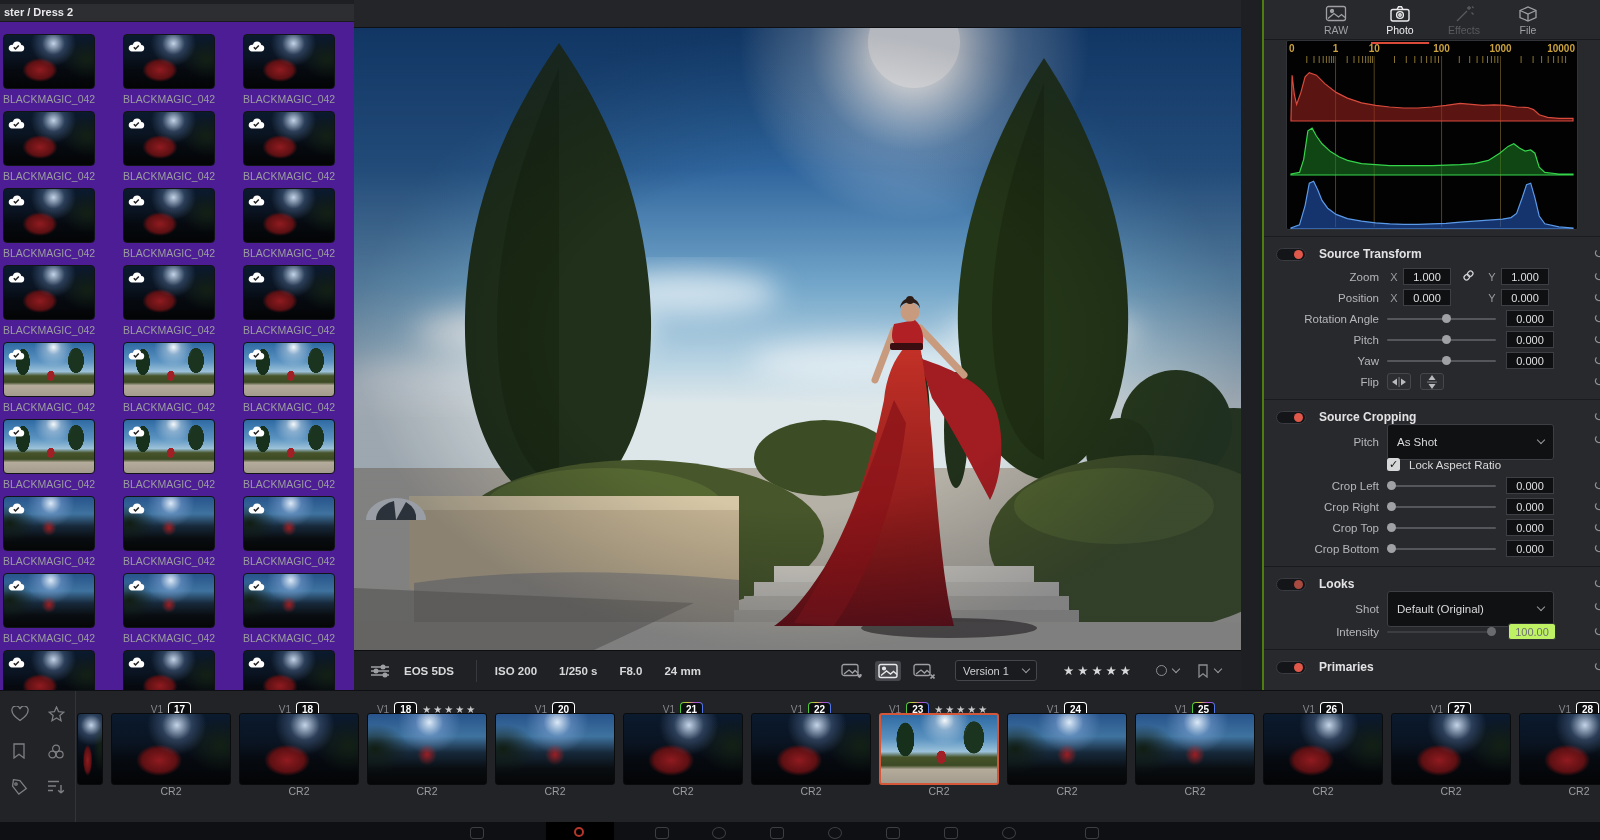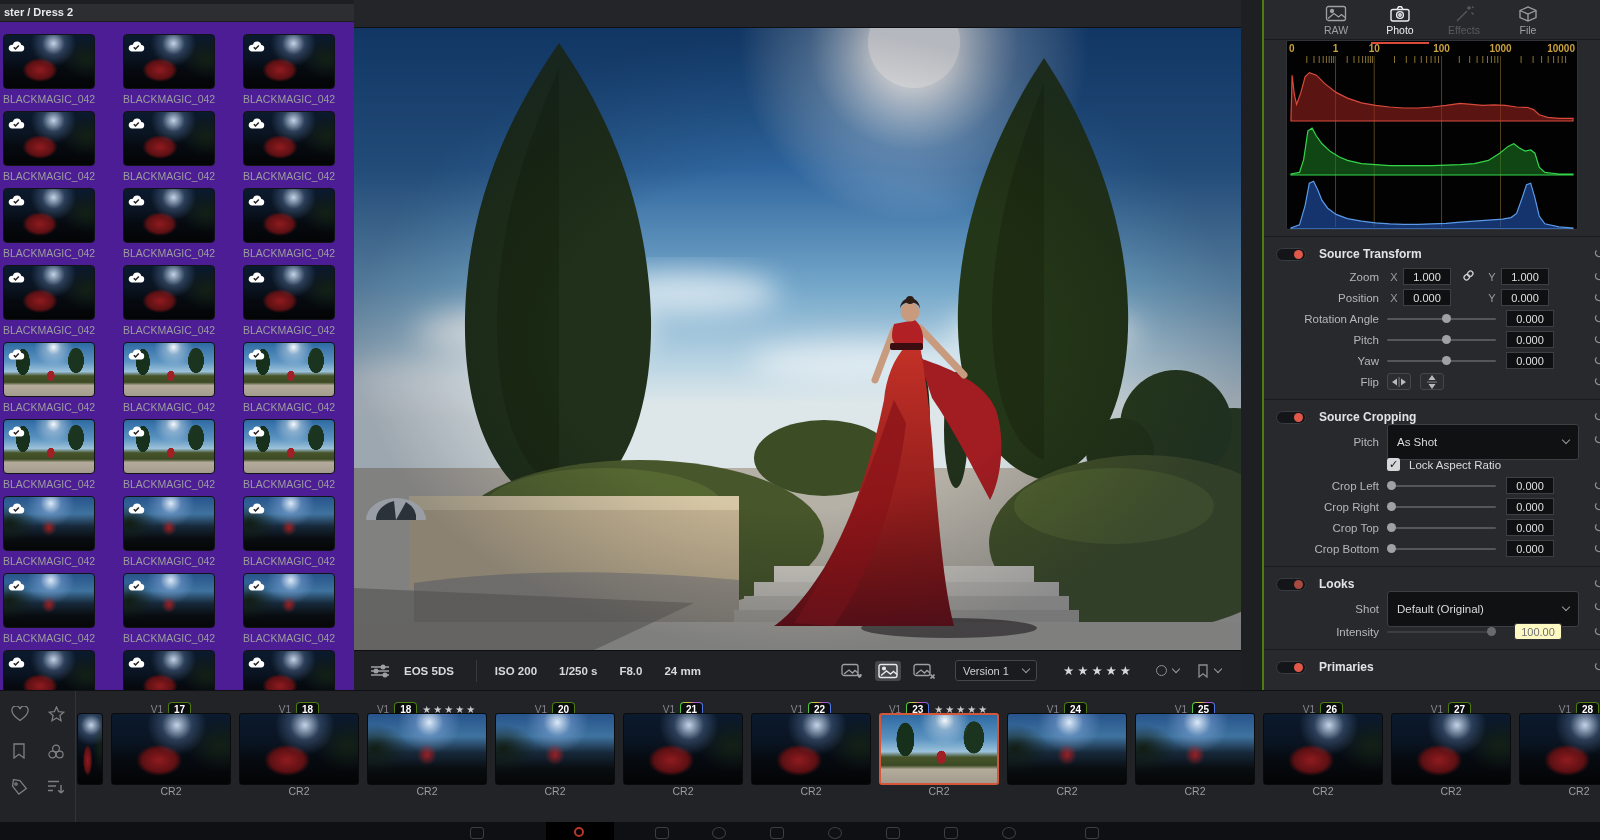--- a/index.html
+++ b/index.html
@@ -80,50 +80,50 @@
   .toggle .dot{position:absolute;right:2px;top:1px;width:9px;height:9px;border-radius:50%;background:#e0584a}
   .toggle.dim .dot{background:#a84a40}
   .sec-title{font-size:12px;font-weight:bold;color:#e3e3e5}
   .reset{position:absolute;right:-5px;top:2px;color:#909196;font-size:14px;line-height:18px}
   .row{display:flex;align-items:center;height:21px;position:relative}
   .row .reset{top:1px}
   .lbl{width:115px;flex:none;text-align:right;margin-right:8px;color:#b5b6ba;font-size:11.5px;white-space:nowrap}
   .axisl{width:14px;flex:none;text-align:center;color:#9b9c9f;font-size:11px}
   .valbox{flex:none;width:48px;height:17px;margin-left:2px;background:#0f1012;border:1px solid #3e3f44;
      border-radius:0;color:#e0e0e2;font-size:11px;text-align:center;line-height:16px}
-  .valdim{flex:none;width:48px;height:17px;margin-left:10px;background:#fef9c3;border:1px solid #2e2f33;
+  .valdim{flex:none;width:48px;height:17px;margin-left:4px;background:#bef264;border:1px solid #2e2f33;
      border-radius:3px;color:#6f7074;font-size:11px;text-align:center;line-height:16px}
   .linkwrap{width:34px;flex:none;text-align:center;color:#d0d1d4}
   .slider{flex:none;width:109px;height:17px;position:relative;margin-right:8px}
   .slider .track{position:absolute;left:0;right:0;top:8px;height:2px;background:#55565b;border-radius:1px}
   .slider .knob{position:absolute;top:4px;width:9px;height:9px;border-radius:50%;background:#a0a1a5}
   .slider.dim .track{background:#3c3d41}
   .slider.dim .knob{background:#6a6b6f}
   .knob.k-center{left:50%}
   .knob.k-left{left:0}
   .knob.k-right{right:0}
-  .dropdown{flex:none;width:192px;height:21px;background:#101113;border:1px solid #3e3f44;border-radius:3px;
+  .dropdown{flex:none;width:167px;height:21px;background:#101113;border:1px solid #3e3f44;border-radius:3px;
      display:flex;align-items:center;padding:17px 9px;color:#dadadc;font-size:11.5px}
   .dropdown .chev{margin-left:auto}
   .checkbox{width:13px;height:13px;background:#d6d7d9;border-radius:2.5px;color:#121212;font-size:11px;
      line-height:13px;text-align:center;font-weight:bold;flex:none;margin-right:9px}
   .locklbl{color:#dadadc;font-size:11.5px}
   .flipbtn{width:24px;height:17px;border:1px solid #46474c;border-radius:3px;background:#2c2d31;
      display:flex;align-items:center;justify-content:center;margin-right:9px}
 
   
   .filmstrip{position:absolute;left:0;top:690px;width:1600px;height:132px;background:#222327;border-top:1px solid #0f1013}
   .rail{position:absolute;left:0;top:0;width:76px;height:132px;border-right:1px solid #333438}
   .rail span{position:absolute;color:#7e7f84}
   .strip{position:absolute;left:77px;top:0;width:1523px;height:132px;overflow:hidden;display:flex}
   .strip-item{flex:none;width:120px;margin-right:8px;position:relative}
   .strip-item.partial{width:26px}
   .strip-top{height:20px;display:flex;align-items:center;justify-content:center;gap:5px;padding-top:16px;white-space:nowrap}
   .strip-v{color:#85868a;font-size:10px}
-  .badge{display:inline-block;padding:1px;border-radius:4px;background:#4d7c0f}
+  .badge{display:inline-block;padding:1px;border-radius:4px;background:#ffffff}
   .badge i{display:block;font-style:normal;background:#0c0d0f;border-radius:3px;padding:0 5px;color:#fff;
      font-weight:bold;font-size:10px;line-height:13px;min-width:12px;text-align:center}
   .badge.rainbow{background:linear-gradient(90deg,#45c93c,#d8c840,#c04ad4,#4a78e8)}
   .strip-stars{color:#c9cacc;font-size:10px;letter-spacing:2px}
   .strip-thumb{margin-top:2px;height:72px;border-radius:3px;position:relative;overflow:hidden;border:1px solid #0a0b0d}
   .strip-thumb.selected{border:2px solid #d4573a}
   .strip-fmt{text-align:center;color:#9a9b9e;font-size:10.5px;}
 
   
   .dock{position:absolute;left:0;top:822px;width:1600px;height:18px;background:#0f1013}

